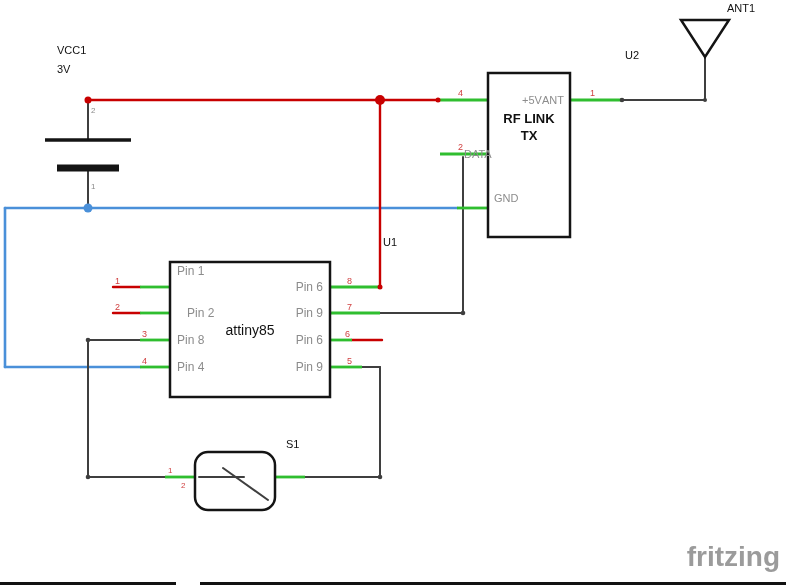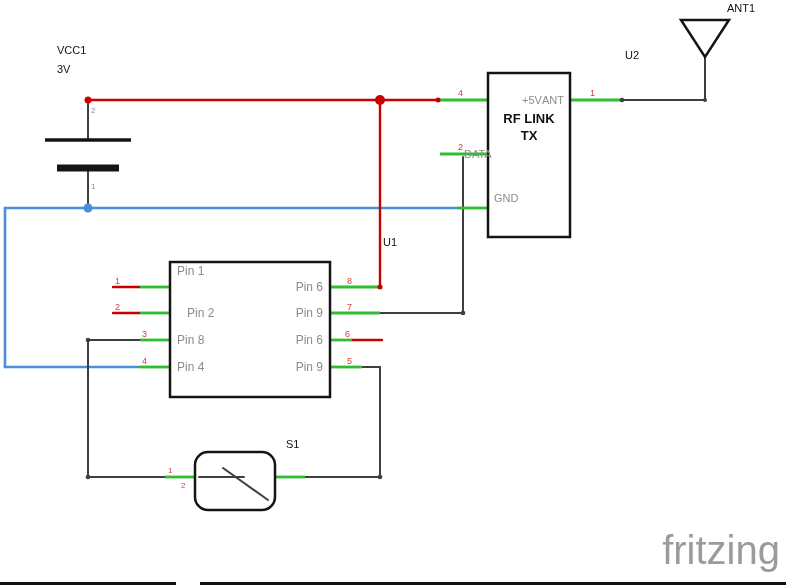--- a/index.html
+++ b/index.html
@@ -7,21 +7,21 @@
   body{font-family:"Liberation Sans",sans-serif;color:#111}
   .canvas{position:relative;width:786px;height:585px;background:#fff;overflow:hidden}
   .abs{position:absolute;white-space:nowrap}
   .lbl{font-size:11px;color:#111}
   .parttitle{font-size:14px;color:#111}
   .pinlbl{font-size:12px;color:var(--label-gray,#8c8c8c)}
   .rfpin{font-size:11px;color:var(--label-gray,#8c8c8c)}
   .rftitle{font-size:13px;font-weight:bold;color:#111}
   .pinnum{font-size:9px;color:var(--pin-number,#d04040)}
   .tiny{font-size:8px;color:#8a8a8a}
-  .watermark{font-size:40px;font-weight:normal;letter-spacing:0;color:var(--watermark,#9b9b9b)}
+  .watermark{font-size:28px;font-weight:bold;letter-spacing:0;color:var(--watermark,#9b9b9b)}
   .ctr{text-align:center}
   .rgt{text-align:right}
   svg{position:absolute;left:0;top:0}
   .w-red{stroke:var(--wire-red,#c80000);stroke-width:2.4;stroke-linecap:round;fill:none}
   .w-blue{stroke:var(--wire-blue,#4a90d9);stroke-width:2.6;stroke-linecap:round;fill:none}
   .w-blk{stroke:var(--wire-black,#3f3f3f);stroke-width:2;stroke-linecap:round;fill:none}
   .leg{stroke:var(--pin-green,#2fbe2f);stroke-width:2.8;stroke-linecap:butt;fill:none}
   .plate{stroke:#141414;fill:none}
   .box{fill:#ffffff;stroke:#141414;stroke-width:2.5}
   .d-red{fill:var(--wire-red,#c80000)}
@@ -96,20 +96,21 @@
     <circle class="d-blk" cx="622" cy="100" r="2.3"></circle>
     <circle class="d-blk" cx="705" cy="100" r="2"></circle>
   </svg>
 
   <div class="abs lbl" style="left:57px;top:44px">VCC1</div>
   <div class="abs lbl" style="left:57px;top:63px">3V</div>
   <div class="abs tiny" style="left:91px;top:106px">2</div>
   <div class="abs tiny" style="left:91px;top:182px">1</div>
 
   <div class="abs lbl" style="left:383px;top:236px">U1</div>
+  <div class="abs parttitle ctr" style="left:170px;top:322px;width:160px">attiny85</div>
 
   <div class="abs pinlbl" style="left:177px;top:264px">Pin 1</div>
   <div class="abs pinlbl" style="left:187px;top:306px">Pin 2</div>
   <div class="abs pinlbl" style="left:177px;top:333px">Pin 8</div>
   <div class="abs pinlbl" style="left:177px;top:360px">Pin 4</div>
   <div class="abs pinlbl rgt" style="left:233px;top:280px;width:90px">Pin 6</div>
   <div class="abs pinlbl rgt" style="left:233px;top:306px;width:90px">Pin 9</div>
   <div class="abs pinlbl rgt" style="left:233px;top:333px;width:90px">Pin 6</div>
   <div class="abs pinlbl rgt" style="left:233px;top:360px;width:90px">Pin 9</div>
 

